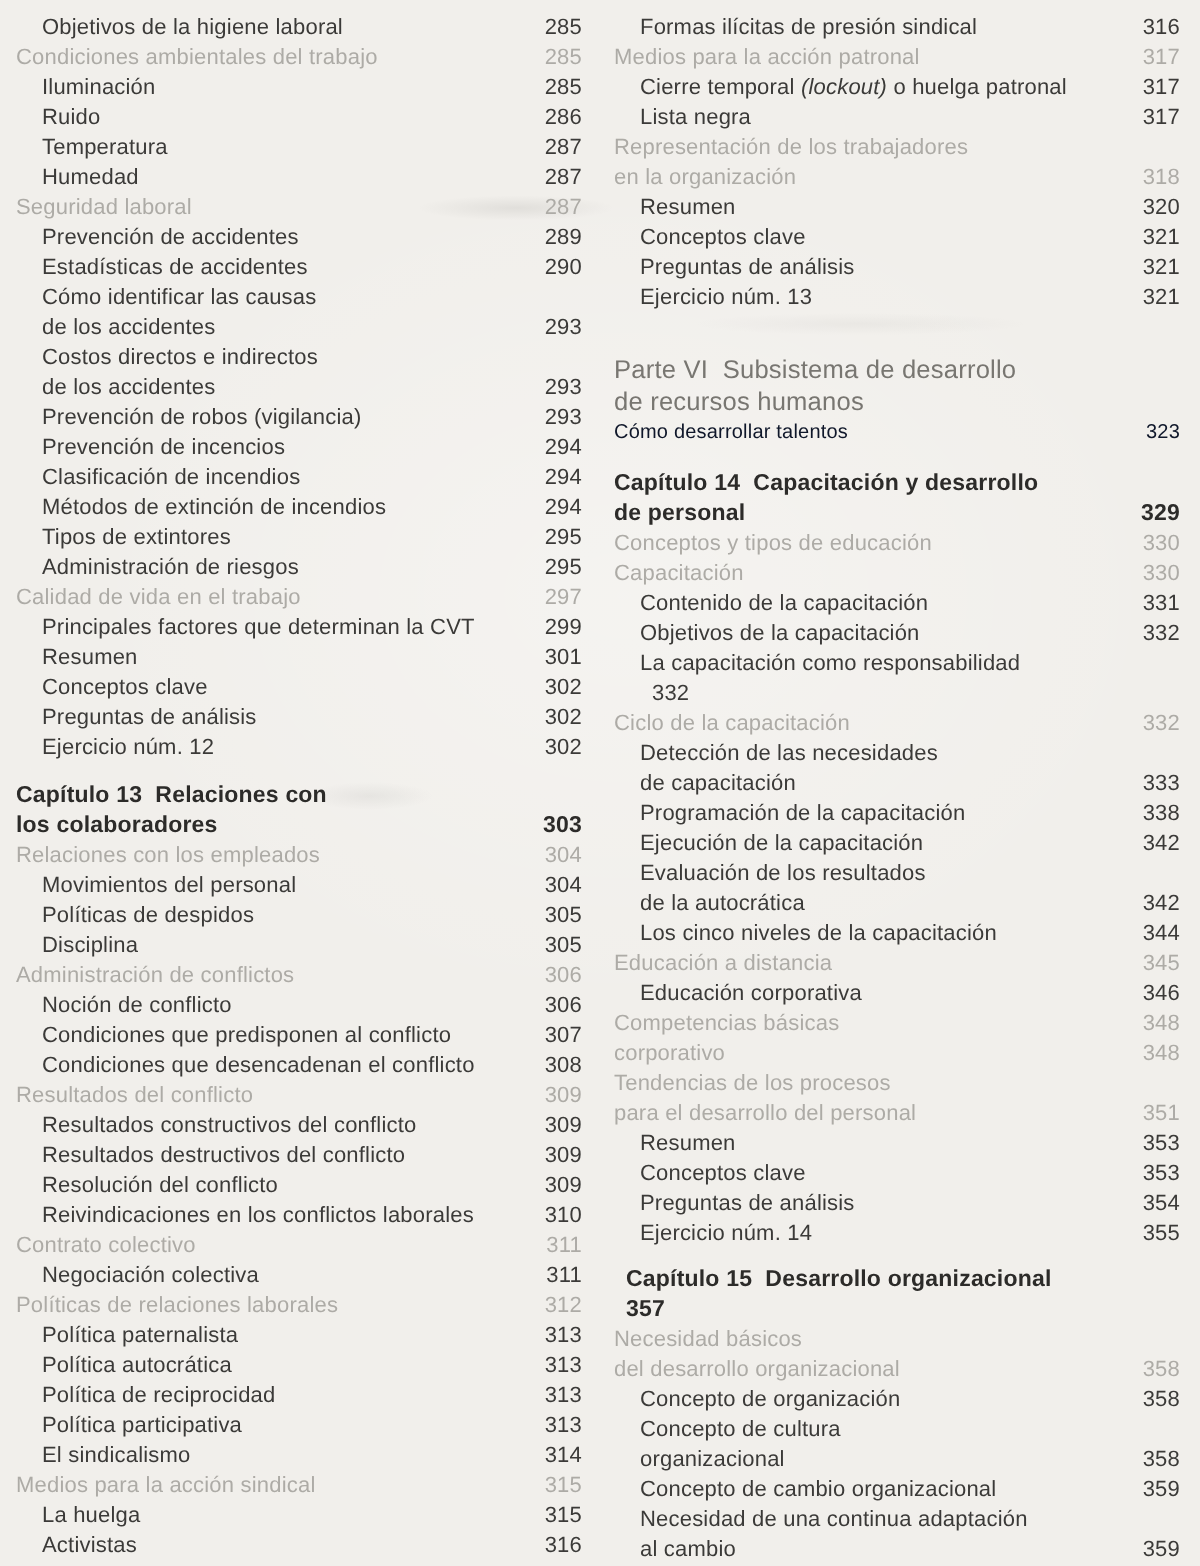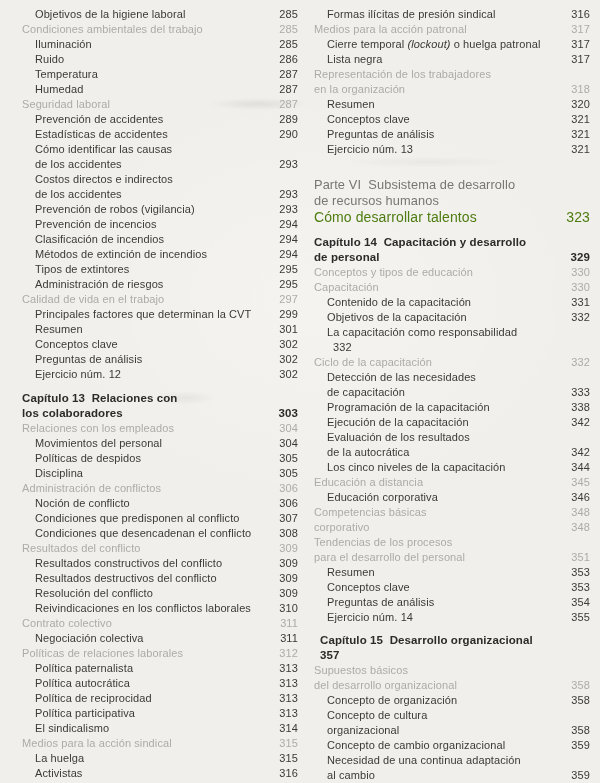--- a/index.html
+++ b/index.html
@@ -10,37 +10,37 @@
     background-image:
       radial-gradient(ellipse 70px 9px at 258px 104px, rgba(125,123,120,0.14), transparent 70%),
       radial-gradient(ellipse 45px 10px at 185px 398px, rgba(125,123,120,0.10), transparent 70%),
       radial-gradient(ellipse 120px 8px at 430px 162px, rgba(125,123,120,0.07), transparent 70%),
       radial-gradient(ellipse 340px 260px at 52% 38%, rgba(255,255,255,0.28), transparent 82%);
     overflow:hidden;
   }
   .page{
     box-sizing:border-box;
     width:600px;height:783px;
-    padding:7px 10px 0 22px;
+    padding:7px 10px 0 8px;
     display:flex;gap:16px;
   }
   .col{flex:1 1 0;min-width:0;}
   .row{
     display:flex;align-items:baseline;
     line-height:15px;font-size:11px;
     color:#3b3a38;
     letter-spacing:.1px;
   }
   .row .t{flex:1 1 auto;white-space:nowrap;overflow:hidden;}
   .row .p{flex:0 0 auto;margin-left:6px;text-align:right;}
   .row.sub{padding-left:13px;}
   .row.sec{color:#adaba6;}
   .row.ch{font-weight:bold;color:#2c2b29;font-size:11.5px;}
   .row.part{font-size:12.8px;line-height:16px;color:#787671;}
-  .row.psub{font-size:14px;line-height:16px;color:#4d7c0f;justify-content:flex-end;}
+  .row.psub{font-size:10px;line-height:16px;color:#0f172a;justify-content:flex-end;}
   .row i{font-style:italic;}
 </style>
 </head>
 <body>
 
 <div class="page">
   <div class="col" id="col-0">
       <div class="row sub">
         <span class="t">Objetivos de la higiene laboral</span>
         <span class="p">285</span>
@@ -389,21 +389,21 @@
       </div>
       <div class="row sub">
         <span class="t">Ejercicio núm. 14</span>
         <span class="p">355</span>
       </div>
       <div class="row ch" style="margin-top: 8px; flex-direction: column;">
         <span class="t">Capítulo 15&nbsp; Desarrollo organizacional</span>
         <span class="p">357</span>
       </div>
       <div class="row sec">
-        <span class="t">Supuestos básicos</span>
+        <span class="t">Necesidad básicos</span>
       </div>
       <div class="row sec">
         <span class="t">del desarrollo organizacional</span>
         <span class="p">358</span>
       </div>
       <div class="row sub">
         <span class="t">Concepto de organización</span>
         <span class="p">358</span>
       </div>
       <div class="row sub">

